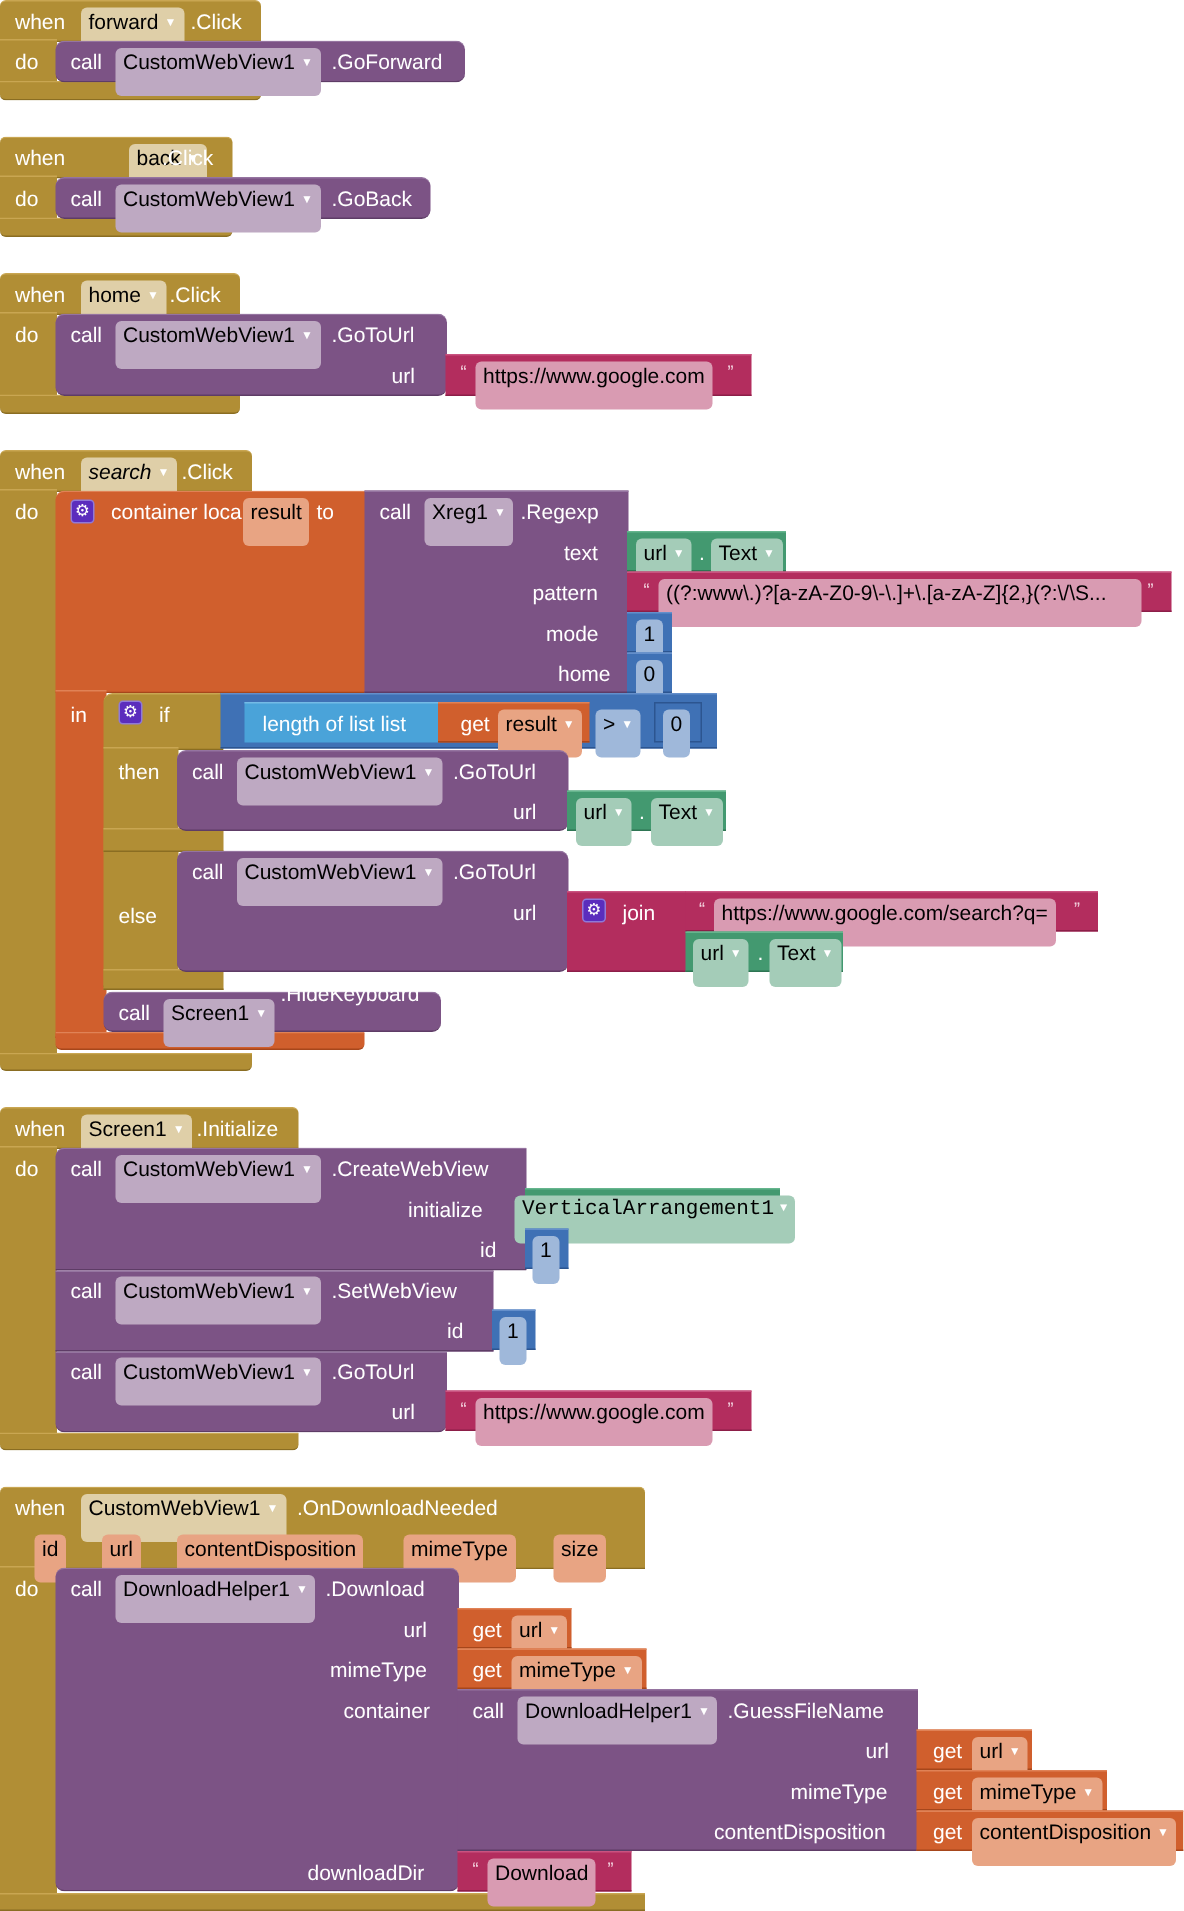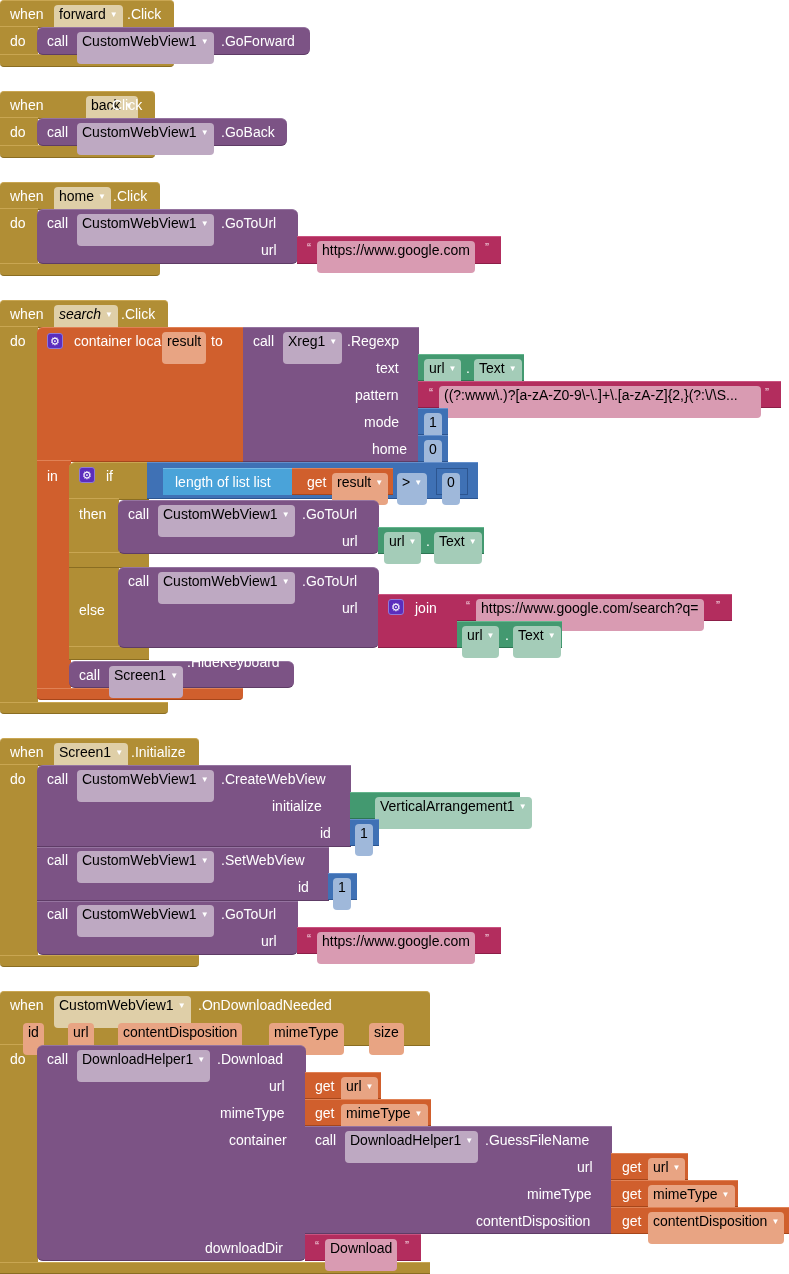--- a/index.html
+++ b/index.html
@@ -168,21 +168,21 @@
 <span class="f fev" style="left:54px;top:743px;"><span>Screen1</span><span class="dd">▼</span></span>
 <span class="t" style="left:131px;top:743px;">.Initialize</span>
 <span class="t" style="left:10px;top:770px;">do</span>
 
 <div class="b pr" style="left:37px;top:765px;width:314px;height:82px;border-radius:6px 0 0 0;"></div>
 <span class="t" style="left:47px;top:770px;">call</span>
 <span class="f fpr" style="left:77px;top:770px;"><span>CustomWebView1</span><span class="dd">▼</span></span>
 <span class="t" style="left:221px;top:770px;">.CreateWebView</span>
 <span class="t" style="left:272px;top:797px;">initialize</span>
 <div class="b gr" style="left:350px;top:792px;width:170px;height:27px;"></div>
-<span class="f fgr" style="left:375px;top:797px;"><span>VerticalArrangement1</span><span class="dd">▼</span></span>
+<span class="f fgr" style="left:343px;top:797px;font-family:Liberation Mono, monospace;"><span>VerticalArrangement1</span><span class="dd">▼</span></span>
 <span class="t" style="left:320px;top:824px;">id</span>
 <div class="b bl" style="left:350px;top:819px;width:29px;height:27px;"></div>
 <span class="f fbl" style="left:355px;top:824px;">1</span>
 
 <div class="b pr" style="left:37px;top:847px;width:292px;height:54px;"></div>
 <span class="t" style="left:47px;top:851px;">call</span>
 <span class="f fpr" style="left:77px;top:851px;"><span>CustomWebView1</span><span class="dd">▼</span></span>
 <span class="t" style="left:221px;top:851px;">.SetWebView</span>
 <span class="t" style="left:298px;top:878px;">id</span>
 <div class="b bl" style="left:328px;top:873px;width:29px;height:27px;"></div>

